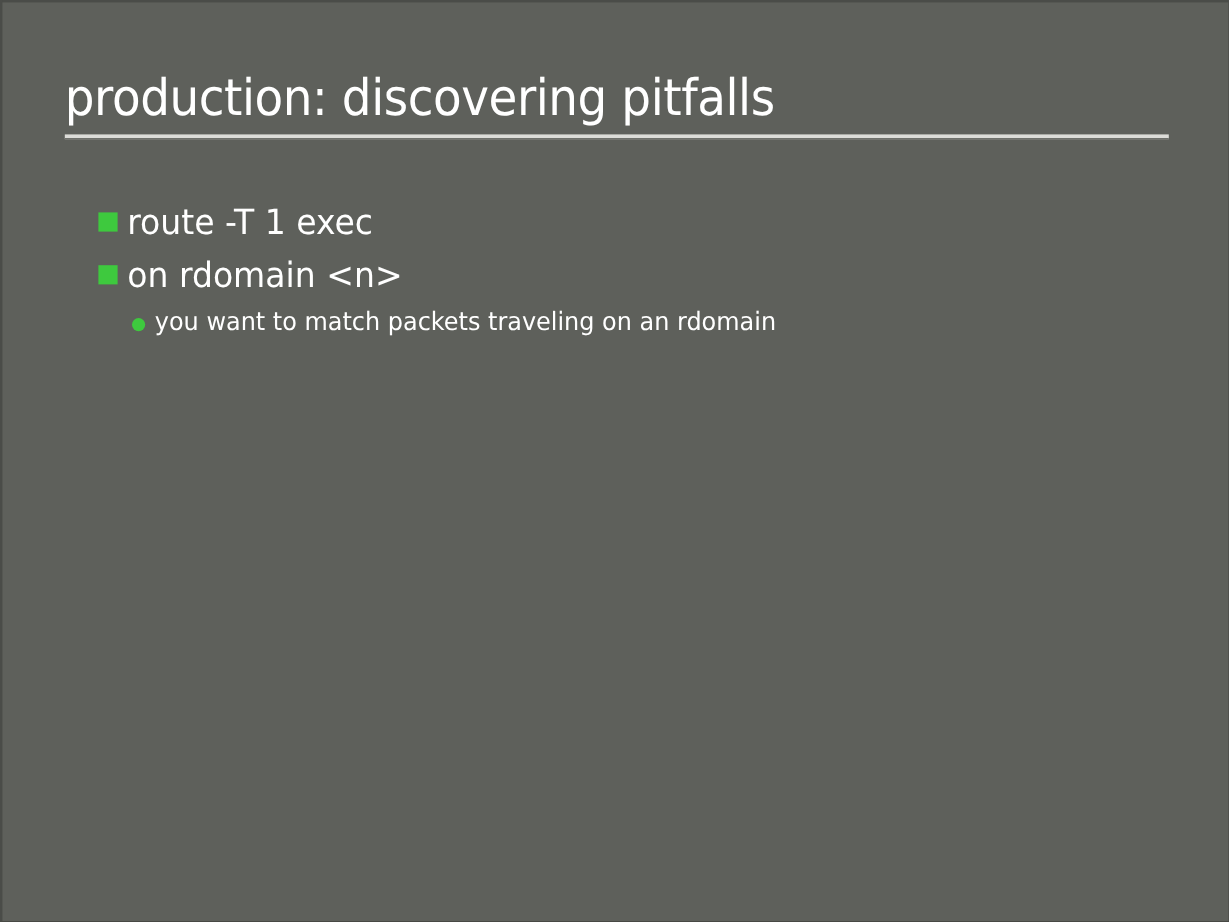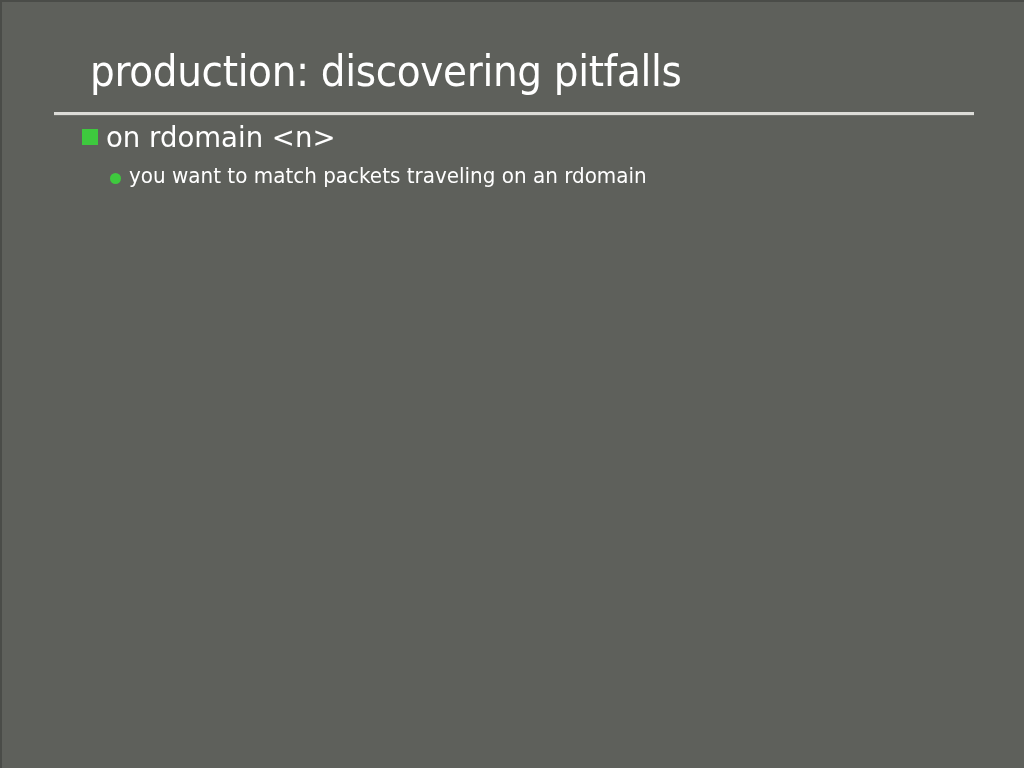--- a/index.html
+++ b/index.html
@@ -22,23 +22,22 @@
     background: #5e605b;
     border-top: 2px solid #4a4c48;
     border-left: 2px solid #4a4c48;
     overflow: hidden;
   }
 
   
   #title-block {
     position: absolute;
     left: 52px;
-    top: 42px;
+    top: 52px;
     width: 920px;
-    margin-left: 36px;
   }
   #slide-title {
     color: #ffffff;
     font-family: "DejaVu Sans", sans-serif;
     font-size: 42px;
     font-weight: 400;
     line-height: 56px;
     letter-spacing: -0.4px;
     white-space: nowrap;
     transform: scaleX(0.93);
@@ -122,20 +121,24 @@
 
 <div id="slide">
 
   <div id="title-block">
     <div id="slide-title">production: discovering pitfalls</div>
   </div>
   <div id="title-rule"></div>
 
   <div id="bullet-list">
 
+    <div class="bullet-row">
+      <span class="bullet-marker-square"></span>
+      <span class="bullet-text">route -T 1 exec</span>
+    </div>
 
 
 
 
 
     <div class="bullet-row">
       <span class="bullet-marker-square"></span>
       <span class="bullet-text">on rdomain &lt;n&gt;</span>
       <div class="subbullet-row">
         <span class="bullet-marker-dot"></span>

